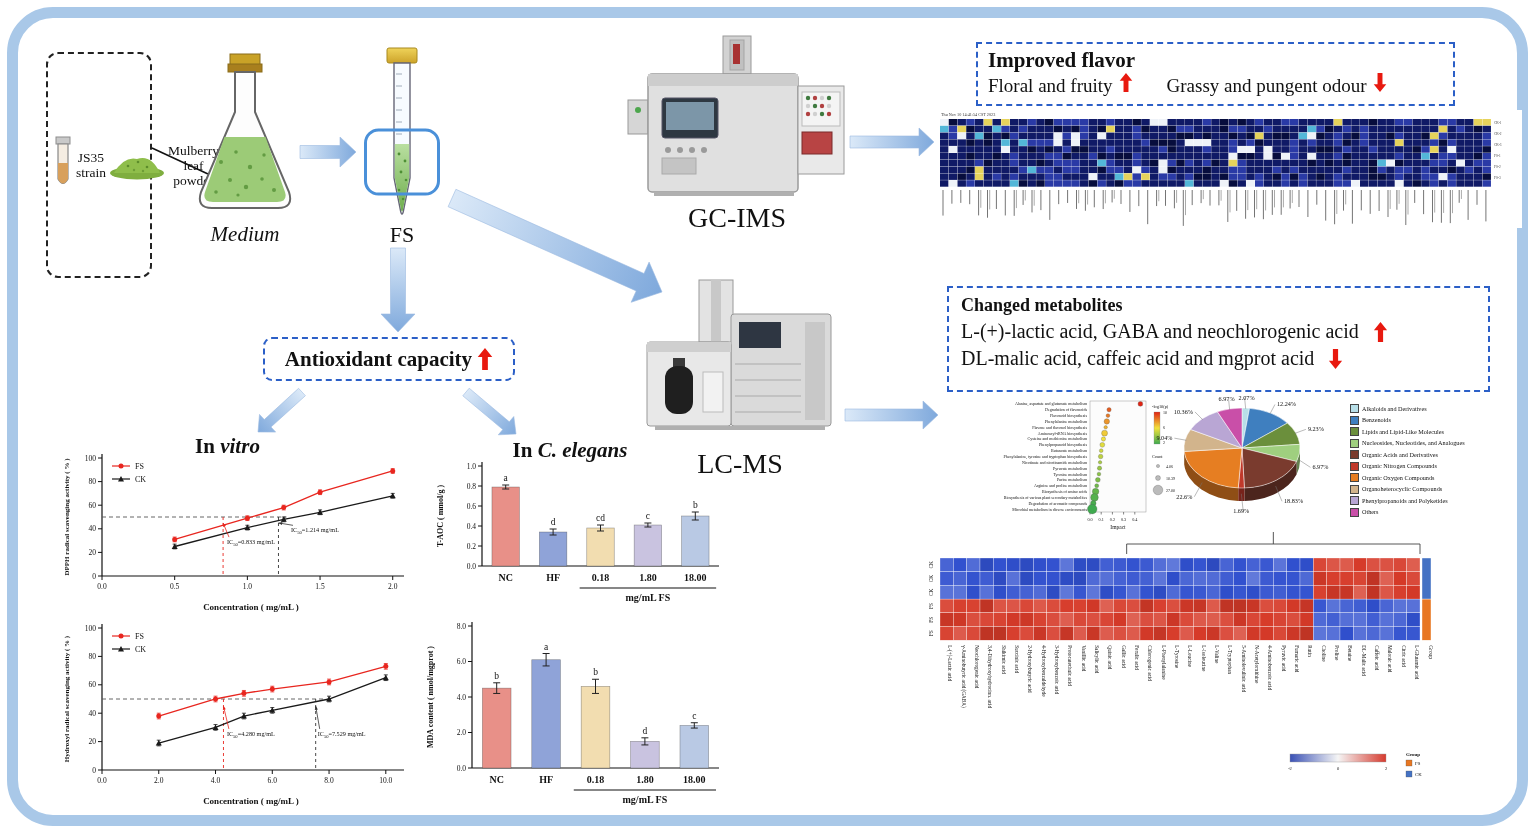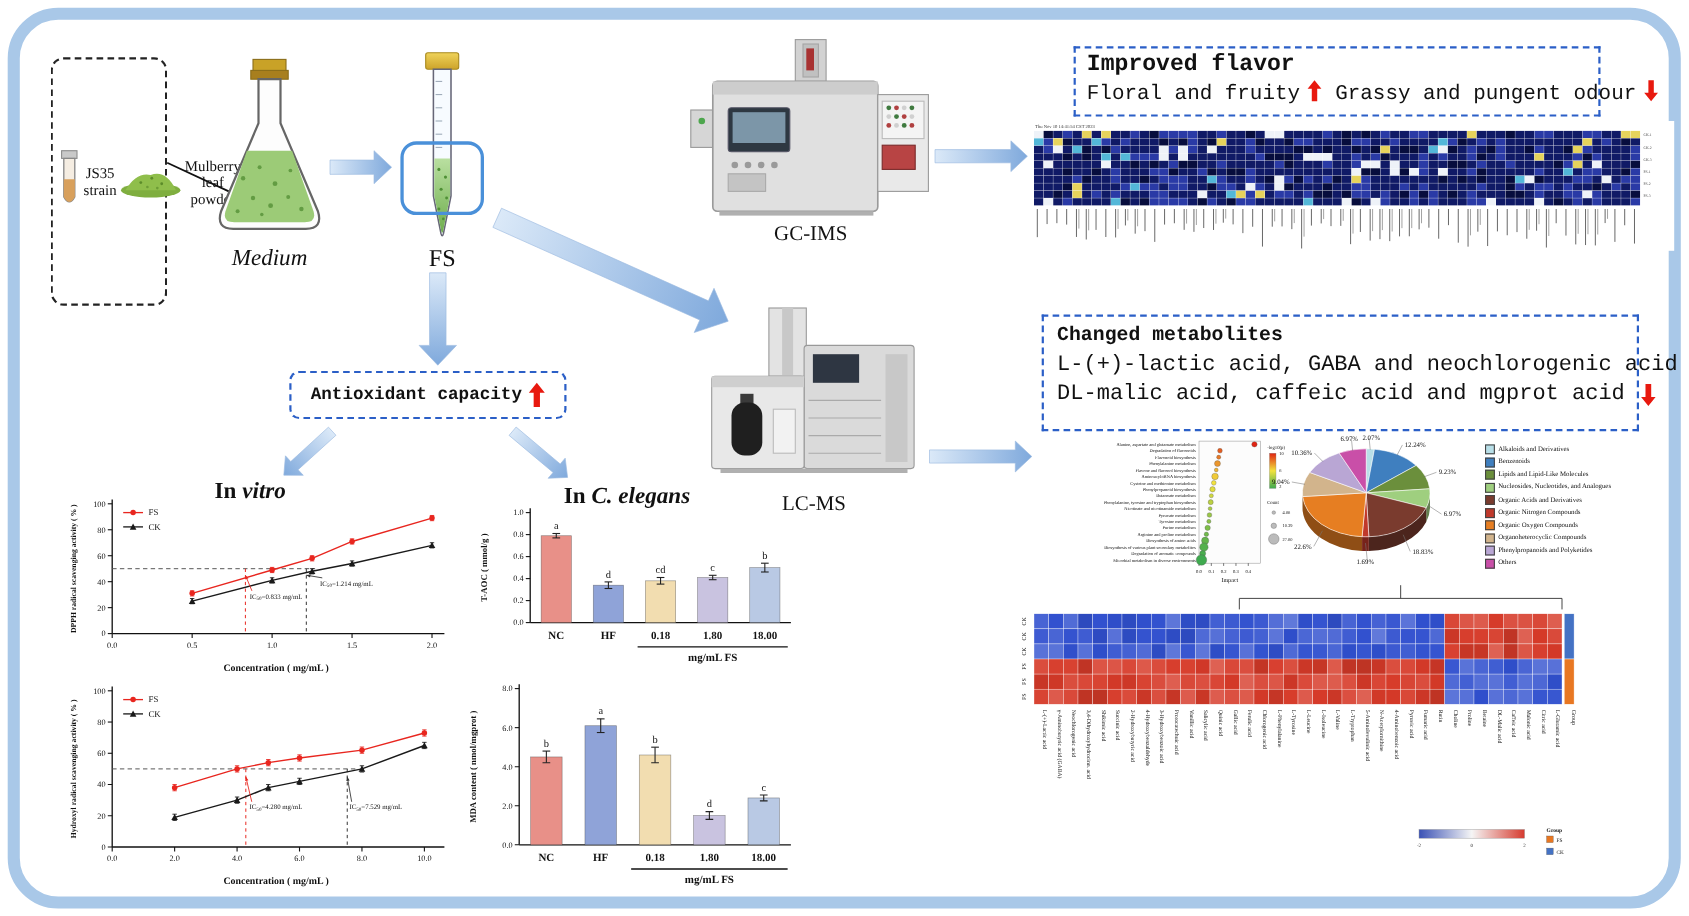--- a/index.html
+++ b/index.html
@@ -4,30 +4,30 @@
 <style>
   html,body{margin:0;padding:0;background:#fff;}
   #canvas{position:relative;width:1535px;height:833px;background:#fff;overflow:hidden;
           font-family:"Liberation Serif","DejaVu Serif",serif;color:#111;}
   .abs{position:absolute;}
   svg{overflow:visible;}
   svg text{font-family:"Liberation Serif","DejaVu Serif",serif;}
   .frame{position:absolute;left:7px;top:7px;width:1521px;height:819px;border:11px solid #a9c8e8;
          border-radius:46px;box-sizing:border-box;pointer-events:none;}
   .dashed-black{border:2.5px dashed #222;border-radius:12px;box-sizing:border-box;}
-  .blue-box{border:2.5px dashed #2b5fc7;background:#fff;box-sizing:border-box;font-family:Liberation Mono, monospace;}
+  .blue-box{border:2.5px dashed #2b5fc7;background:#fff;box-sizing:border-box;}
   .ing-col{display:flex;align-items:center;justify-content:space-around;height:100%;padding:6px 2px;box-sizing:border-box;}
   .small-label{font-size:13.5px;text-align:center;line-height:15px;}
   .big-label{font-size:21px;text-align:center;font-style:italic;}
   .fs-label{font-size:22px;text-align:center;}
-  .inst-label{font-size:19px;text-align:center;}
+  .inst-label{font-size:28px;text-align:center;}
   .box-title{font-weight:bold;font-size:21px;line-height:26px;}
   .box-line{font-size:19px;line-height:25px;display:flex;align-items:flex-start;gap:6px;white-space:nowrap;}
   .met-line{font-size:20px;line-height:27px;display:flex;align-items:center;gap:14px;white-space:nowrap;}
-  .anti-box{display:flex;align-items:center;justify-content:center;border-radius:9px;font-weight:bold;font-size:16px;gap:5px;}
+  .anti-box{display:flex;align-items:center;justify-content:center;border-radius:9px;font-weight:bold;font-size:21px;gap:5px;}
   .section-label{font-weight:bold;font-size:21px;text-align:center;}
   .ra{display:inline-block;vertical-align:-3px;flex:0 0 auto;}
   .gap{width:22px;display:inline-block;}
   #pie-legend{display:flex;flex-direction:column;gap:2.5px;}
   .pl-row{display:flex;align-items:center;gap:3px;font-size:6.2px;line-height:8px;color:#111;}
   .pl-swatch{width:7px;height:7px;border:0.5px solid #444;flex:0 0 auto;}
 </style>
 </head>
 <body>
 

